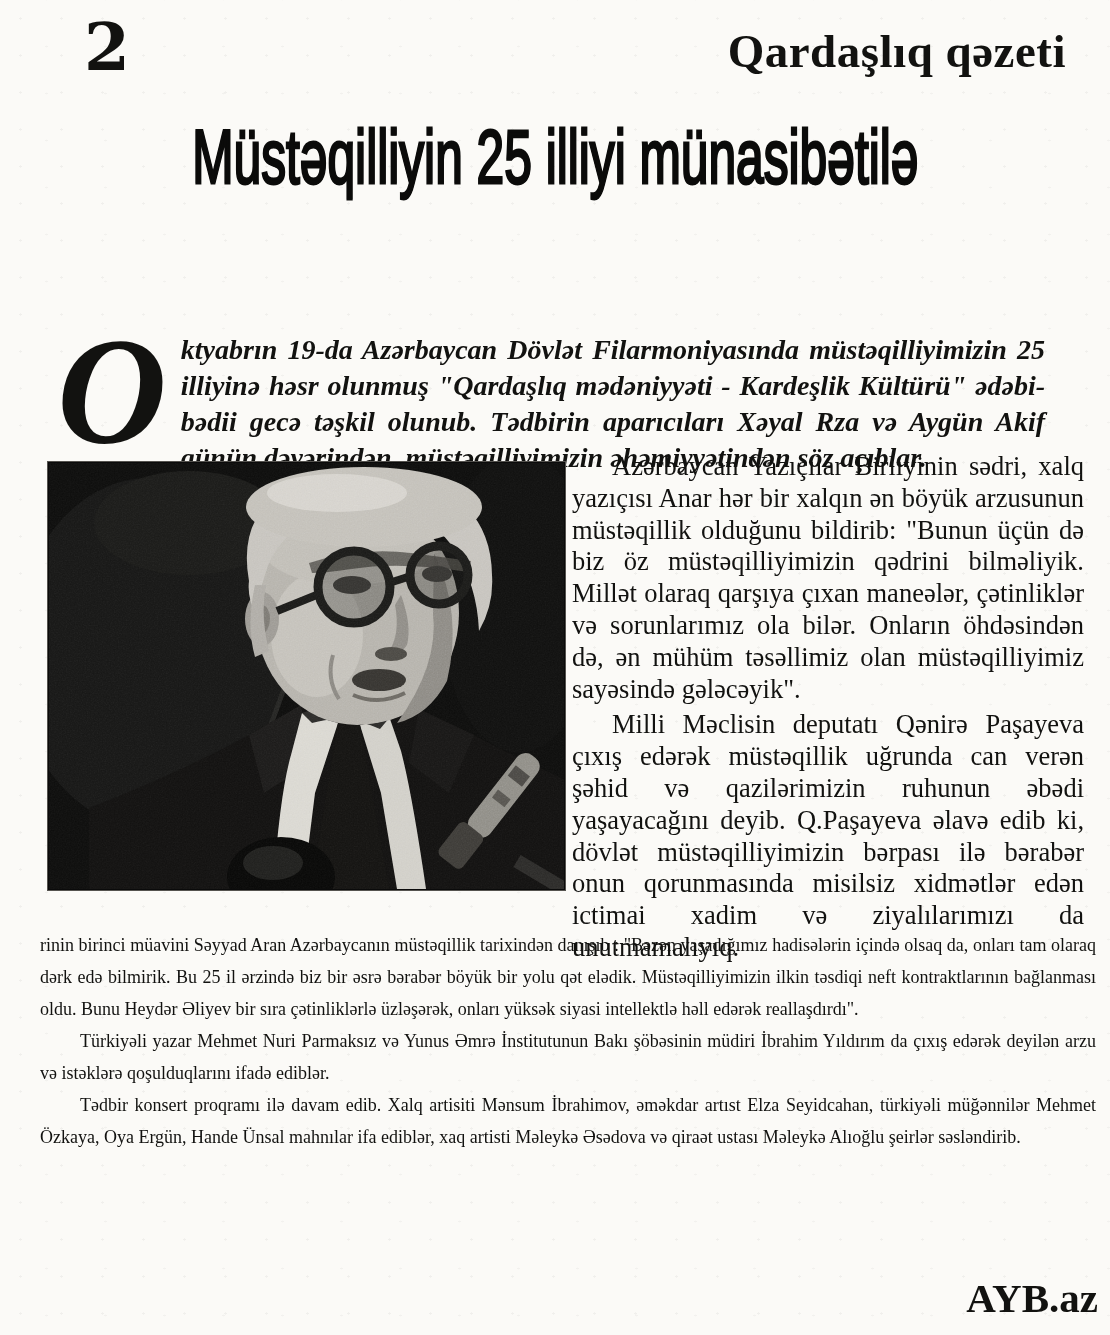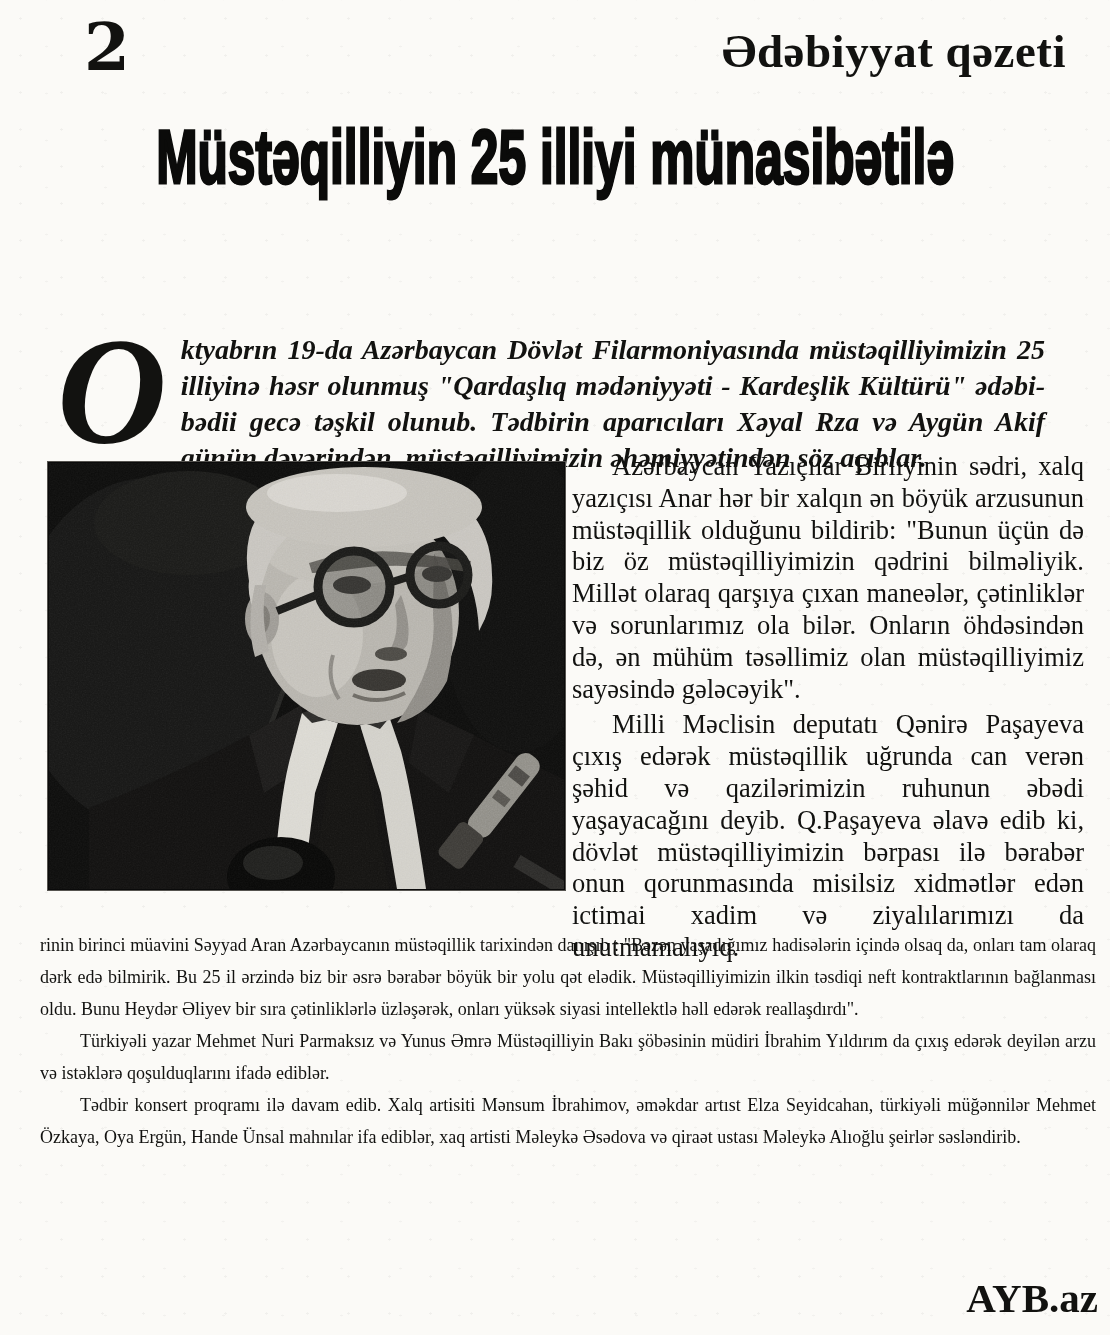--- a/index.html
+++ b/index.html
@@ -29,21 +29,21 @@
   }
   .masthead{
     position:absolute;right:44px;top:24px;
     font-size:47px;font-weight:bold;letter-spacing:0.5px;
   }
   
   .headline{
     position:absolute;left:0;top:118px;width:1110px;
     text-align:center;
     font-family:"Liberation Sans", sans-serif;
-    font-weight:bold;color:#0b0b0a;
+    font-weight:normal;color:#0b0b0a;
   }
   .headline .hl{display:block;font-size:69px;line-height:79px;white-space:nowrap;}
   .headline .hl > span{
     display:inline-block;
     transform:scale(0.72,1.1);
     transform-origin:50% 50%;
     -webkit-text-stroke:2.6px #0b0b0a;
     text-shadow:0.6px 0 #0b0b0a,-0.6px 0 #0b0b0a,0 0.6px #0b0b0a;
     letter-spacing:0px;
   }
@@ -88,21 +88,21 @@
     position:absolute;right:12px;top:1274px;
     font-size:41px;font-weight:bold;
   }
 </style>
 </head>
 <body>
 
 <div class="page">
 
   <div class="pagenum">2</div>
-  <div class="masthead">Ədəbiyyat qəzeti</div>
+  <div class="masthead">Qardaşlıq qəzeti</div>
 
   <div class="headline">
     <span class="hl"><span>Müstəqilliyin 25 illiyi münasibətilə</span></span>
   </div>
 
   <p class="lead"><span class="dropcap">O</span><span>ktyabrın 19-da Azərbaycan Dövlət Filarmoniyasında müstəqilliyimizin 25 illiyinə həsr olunmuş "Qardaşlıq mədəniyyəti - Kardeşlik Kültürü" ədəbi-bədii gecə təşkil olunub. Tədbirin aparıcıları Xəyal Rza və Aygün Akif günün dəyərindən, müstəqilliyimizin əhəmiyyətindən söz açıblar.</span></p>
 
   <div class="photo">
     <svg viewBox="0 0 515 426" preserveAspectRatio="none">
       <defs>
@@ -185,19 +185,19 @@
     </svg>
   </div>
 
   <div class="rcol">
     <p>Azərbaycan Yazıçılar Birliyinin sədri, xalq yazıçısı Anar hər bir xalqın ən böyük arzusunun müstəqillik olduğunu bildirib: "Bunun üçün də biz öz müstəqilliyimizin qədrini bilməliyik. Millət olaraq qarşıya çıxan maneələr, çətinliklər və sorunlarımız ola bilər. Onların öhdəsindən də, ən mühüm təsəllimiz olan müstəqilliyimiz sayəsində gələcəyik".</p>
     <p>Milli Məclisin deputatı Qənirə Paşayeva çıxış edərək müstəqillik uğrunda can verən şəhid və qazilərimizin ruhunun əbədi yaşayacağını deyib. Q.Paşayeva əlavə edib ki, dövlət müstəqilliyimizin bərpası ilə bərabər onun qorunmasında misilsiz xidmətlər edən ictimai xadim və ziyalılarımızı da unutmamalıyıq.</p>
   </div>
 
   <div class="fullw">
     <p class="cont">rinin birinci müavini Səyyad Aran Azərbaycanın müstəqillik tarixindən danışıb : "Bəzən yaşadığımız hadisələrin içində olsaq da, onları tam olaraq dərk edə bilmirik. Bu 25 il ərzində biz bir əsrə bərabər böyük bir yolu qət elədik. Müstəqilliyimizin ilkin təsdiqi neft kontraktlarının bağlanması oldu. Bunu Heydər Əliyev bir sıra çətinliklərlə üzləşərək, onları yüksək siyasi intellektlə həll edərək reallaşdırdı".</p>
-    <p>Türkiyəli yazar Mehmet Nuri Parmaksız və Yunus Əmrə Müstəqilliyin Bakı şöbəsinin müdiri İbrahim Yıldırım da çıxış edərək deyilən arzu və istəklərə qoşulduqlarını ifadə ediblər.</p>
+    <p>Türkiyəli yazar Mehmet Nuri Parmaksız və Yunus Əmrə İnstitutunun Bakı şöbəsinin müdiri İbrahim Yıldırım da çıxış edərək deyilən arzu və istəklərə qoşulduqlarını ifadə ediblər.</p>
     <p>Tədbir konsert proqramı ilə davam edib. Xalq artisiti Mənsum İbrahimov, əməkdar artıst Elza Seyidcahan, türkiyəli müğənnilər Mehmet Özkaya, Oya Ergün, Hande Ünsal mahnılar ifa ediblər, xaq artisti Məleykə Əsədova və qiraət ustası Məleykə Alıoğlu şeirlər səsləndirib.</p>
   </div>
 
   <div class="source">AYB.az</div>
 
 </div>
 
 </body></html>

